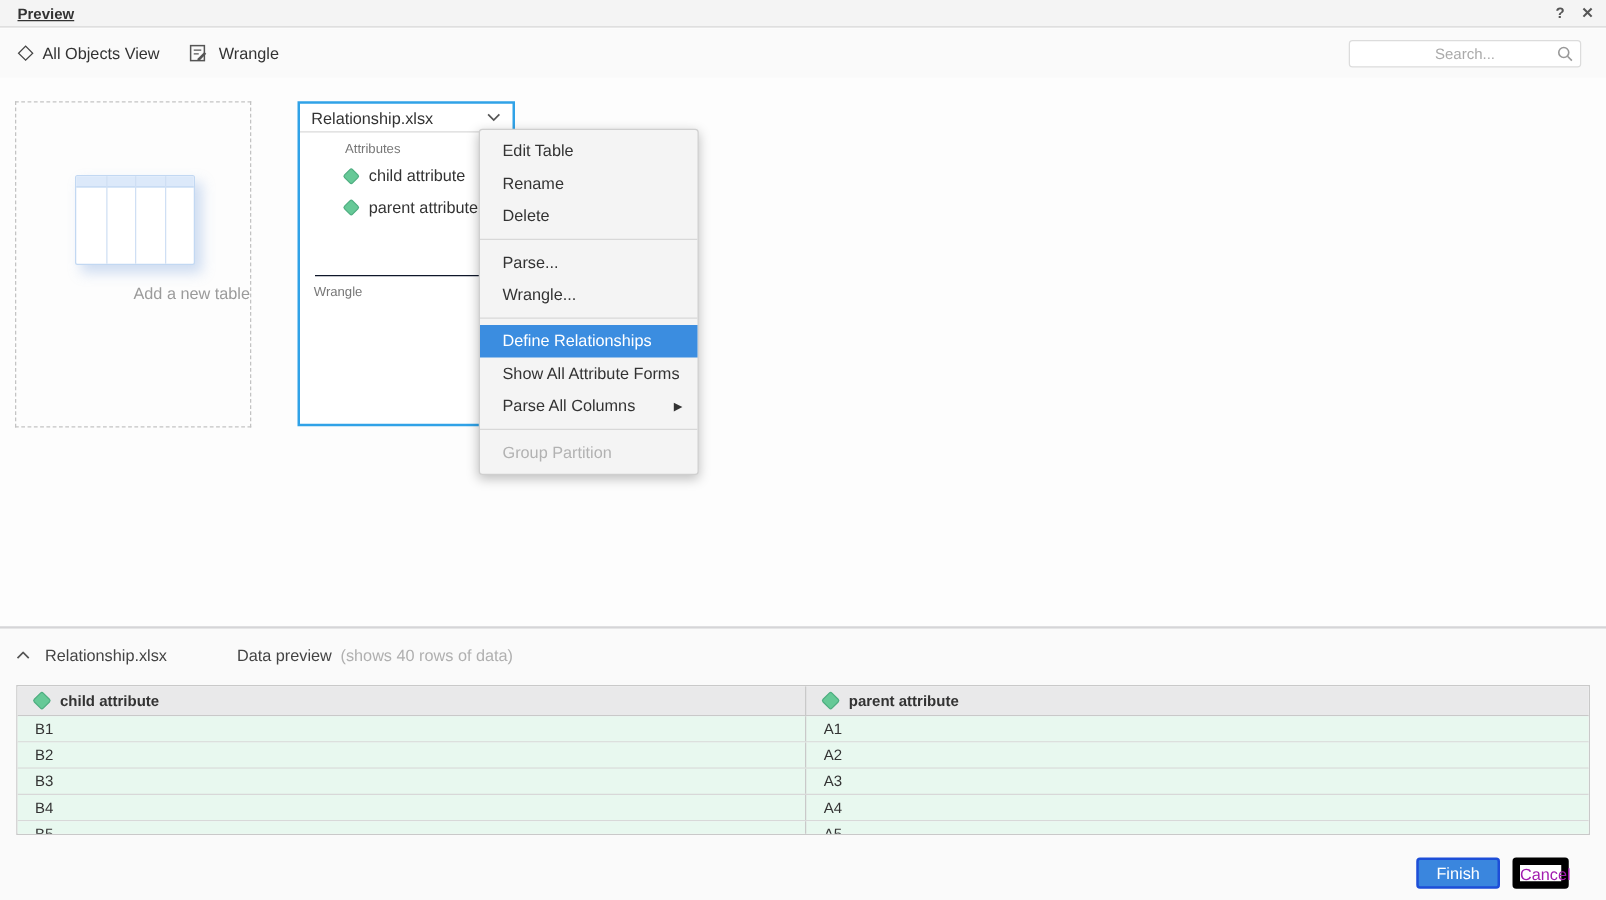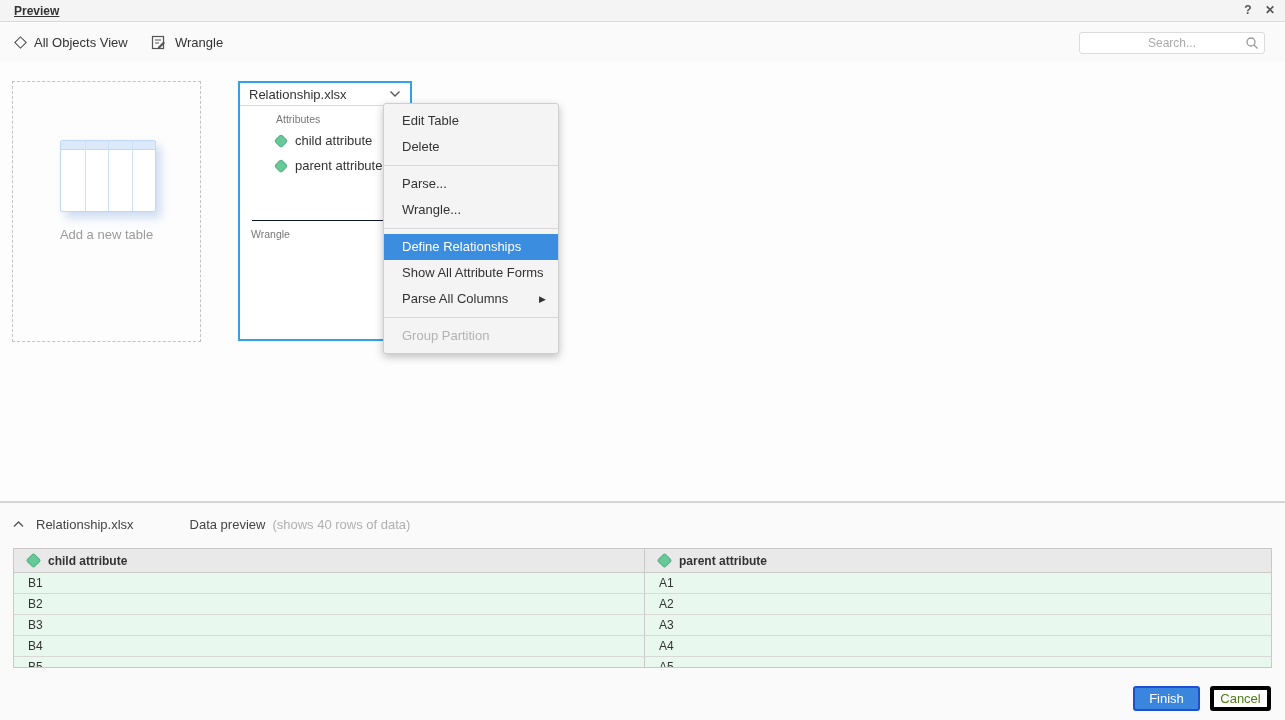--- a/index.html
+++ b/index.html
@@ -67,21 +67,21 @@
   }
   .table-glyph-header {
     height: 9px; background: #dce9fa; border-bottom: 1px solid #c2d8f2;
   }
   .table-glyph-col {
     position: absolute; top: 0; bottom: 0; width: 1px; background: #cfdff4;
   }
   .tg-c1 { left: 25%; } .tg-c2 { left: 50%; } .tg-c3 { left: 75%; }
   .add-table-label {
     position: absolute; top: 145px; left: 0; width: 100%;
-    text-align: center; font-size: 13px; color: #9b9b9b;
+    text-align: right; font-size: 13px; color: #9b9b9b;
   }
 
   
   .table-card {
     position: absolute; left: 238px; top: 81px; width: 174px; height: 260px;
     border: 2px solid #30a2e7; background: #fff;
   }
   .card-header {
     height: 23px; border-bottom: 1px solid #dadada;
     display: flex; align-items: center; justify-content: space-between;
@@ -169,22 +169,22 @@
   .btn {
     position: absolute; top: 686px; height: 25px; font-size: 13px;
     border-radius: 3px; cursor: pointer;
     font-family: "Liberation Sans", sans-serif;
   }
   .btn-finish {
     left: 1133px; width: 67px; background: #3a86de; color: #fff;
     border: 2px solid #1d4ed8;
   }
   .btn-cancel {
-    left: 1210px; width: 61px; background: #fff; color: #4d7c0f;
-    border: 4px solid #000000;
+    left: 1210px; width: 45px; background: #fff; color: #a21caf;
+    border: 6px solid #000000;
   }
 </style>
 </head>
 <body>
 
 <div class="titlebar">
   <span class="titlebar-title">Preview</span>
   <span class="titlebar-btn help-btn">?</span>
   <span class="titlebar-btn close-btn">✕</span>
 </div>
@@ -246,20 +246,21 @@
       <span>parent attribute</span>
     </div>
   </div>
   <div class="card-section-metrics">
     <div class="section-label">Wrangle</div>
   </div>
 </div>
 
 <div class="context-menu">
   <div class="menu-item">Edit Table</div>
+  <div class="menu-item">Rename</div>
   <div class="menu-item">Delete</div>
   <div class="menu-divider"></div>
   <div class="menu-item">Parse...</div>
   <div class="menu-item">Wrangle...</div>
   <div class="menu-divider"></div>
   <div class="menu-item selected">Define Relationships</div>
   <div class="menu-item">Show All Attribute Forms</div>
   <div class="menu-item">
     <span>Parse All Columns</span>
     <span class="submenu-arrow">▶</span>

